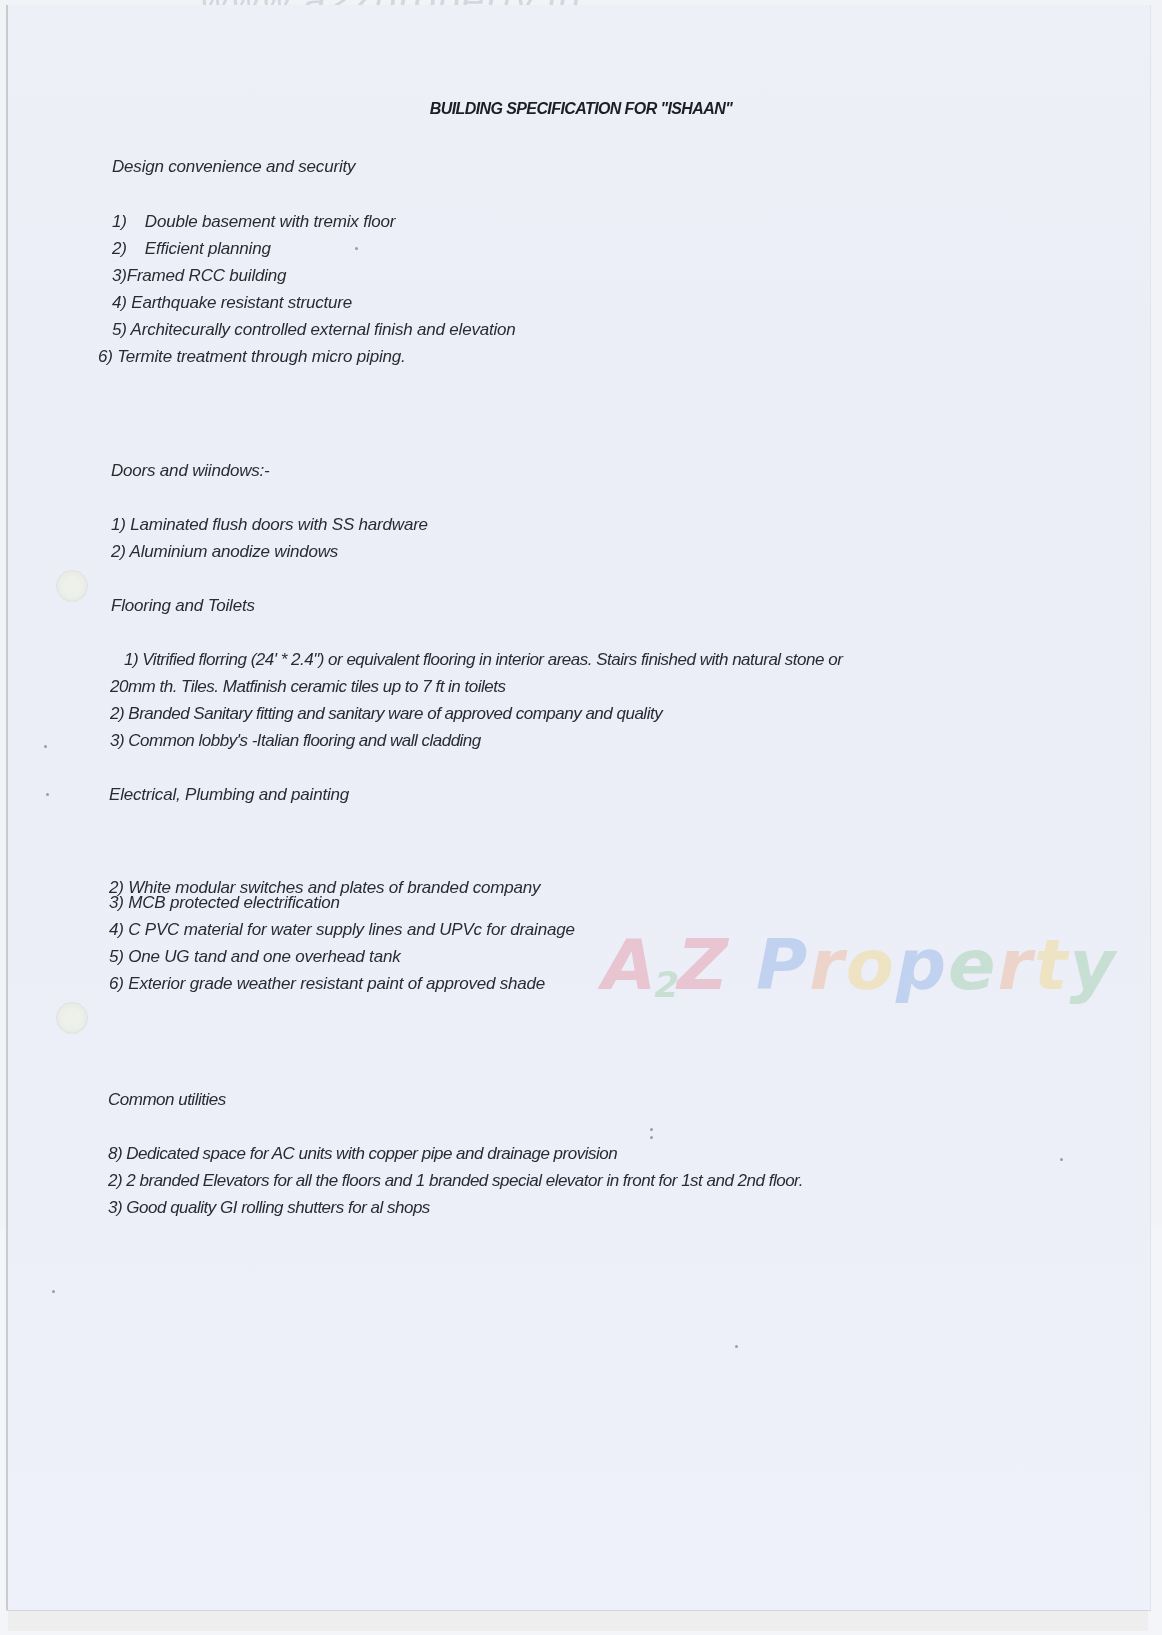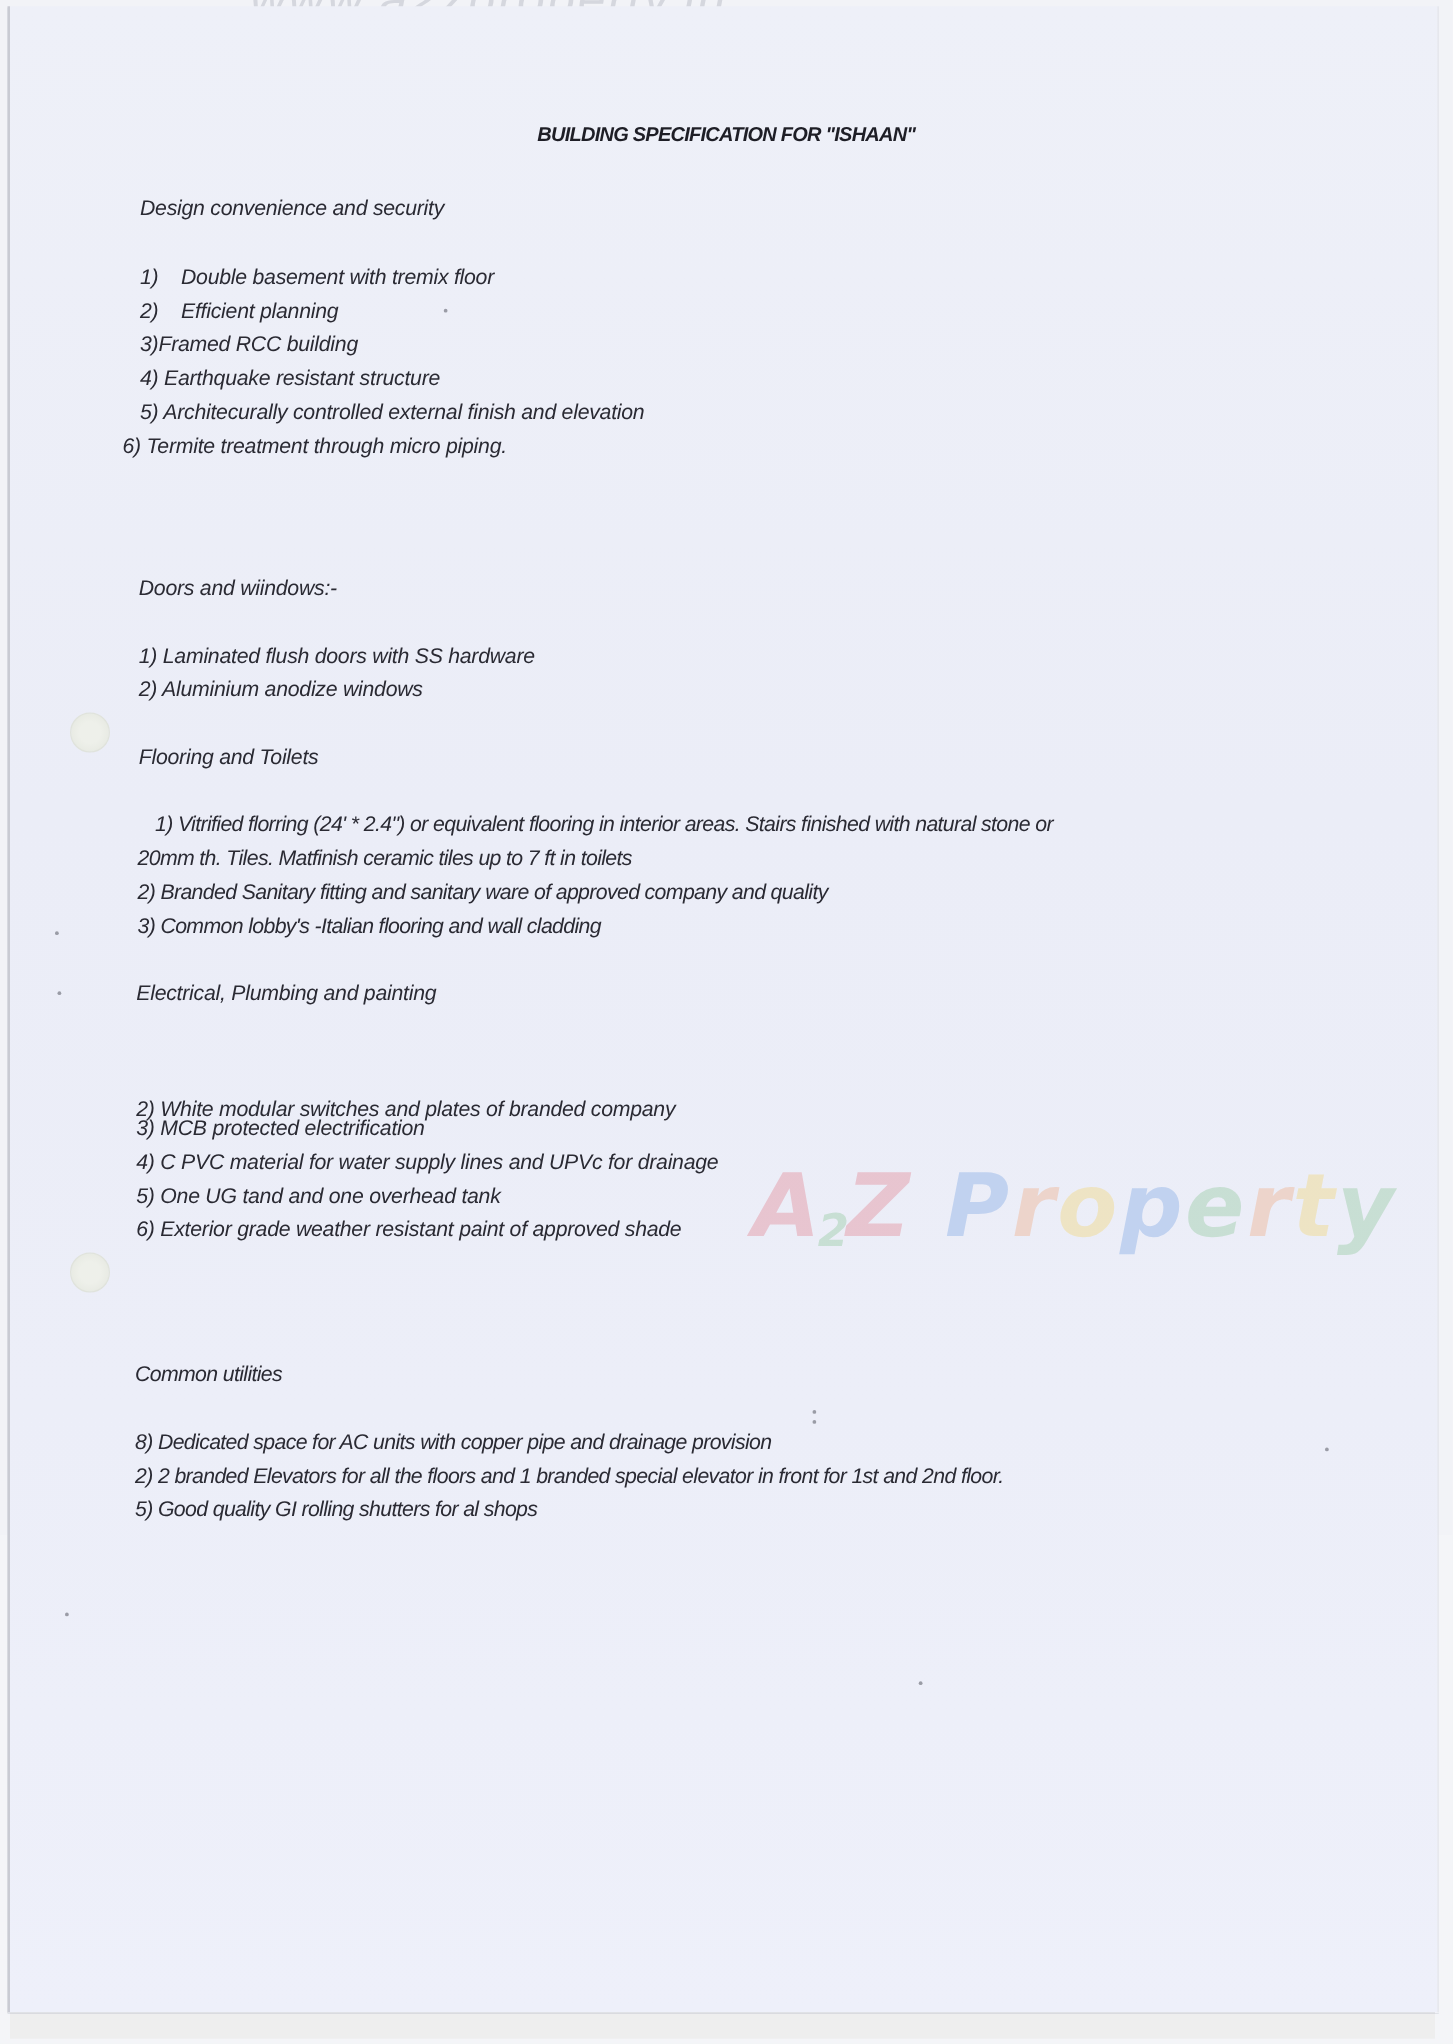--- a/index.html
+++ b/index.html
@@ -139,19 +139,19 @@
   <div class="doc-text section-heading" style="left:109px; top:785px;">Electrical, Plumbing and painting</div>
   <div class="doc-text list-item" style="left:109px; top:866px;margin-top:12px;">2) White modular switches and plates of branded company</div>
   <div class="doc-text list-item" style="left:109px; top:893px;">3) MCB protected electrification</div>
   <div class="doc-text list-item" style="left:109px; top:920px;">4) C PVC material for water supply lines and UPVc for drainage</div>
   <div class="doc-text list-item" style="left:109px; top:947px;">5) One UG tand and one overhead tank</div>
   <div class="doc-text list-item" style="left:109px; top:974px;">6) Exterior grade weather resistant paint of approved shade</div>
 
   <div class="doc-text section-heading" style="left:108px; top:1090px; letter-spacing:-0.5px;">Common utilities</div>
   <div class="doc-text list-item" style="left:108px; top:1144px; letter-spacing:-0.5px;">8) Dedicated space for AC units with copper pipe and drainage provision</div>
   <div class="doc-text list-item" style="left:108px; top:1171px; letter-spacing:-0.5px;">2) 2 branded Elevators for all the floors and 1 branded special elevator in front for 1st and 2nd floor.</div>
-  <div class="doc-text list-item" style="left:108px; top:1198px; letter-spacing:-0.5px;">5) Good quality GI rolling shutters for al shops</div>
+  <div class="doc-text list-item" style="left:108px; top:1198px; letter-spacing:-0.5px;">3) Good quality GI rolling shutters for al shops</div>
 
   <div class="watermark">
     <span style="color:#e0707e;">A</span><span class="wm-sub" style="color:#7fc08a;">2</span><span style="color:#e0707e;">Z</span><span style="width:26px;"> </span><span style="color:#6a9ae0;">P</span><span style="color:#f0a070;">r</span><span style="color:#f3d05a;">o</span><span style="color:#6a9ae0;">p</span><span style="color:#7fc08a;">e</span><span style="color:#f0a070;">r</span><span style="color:#f3d05a;">t</span><span style="color:#7fc08a;">y</span>
   </div>
 
 </div>
 
 </body></html>

